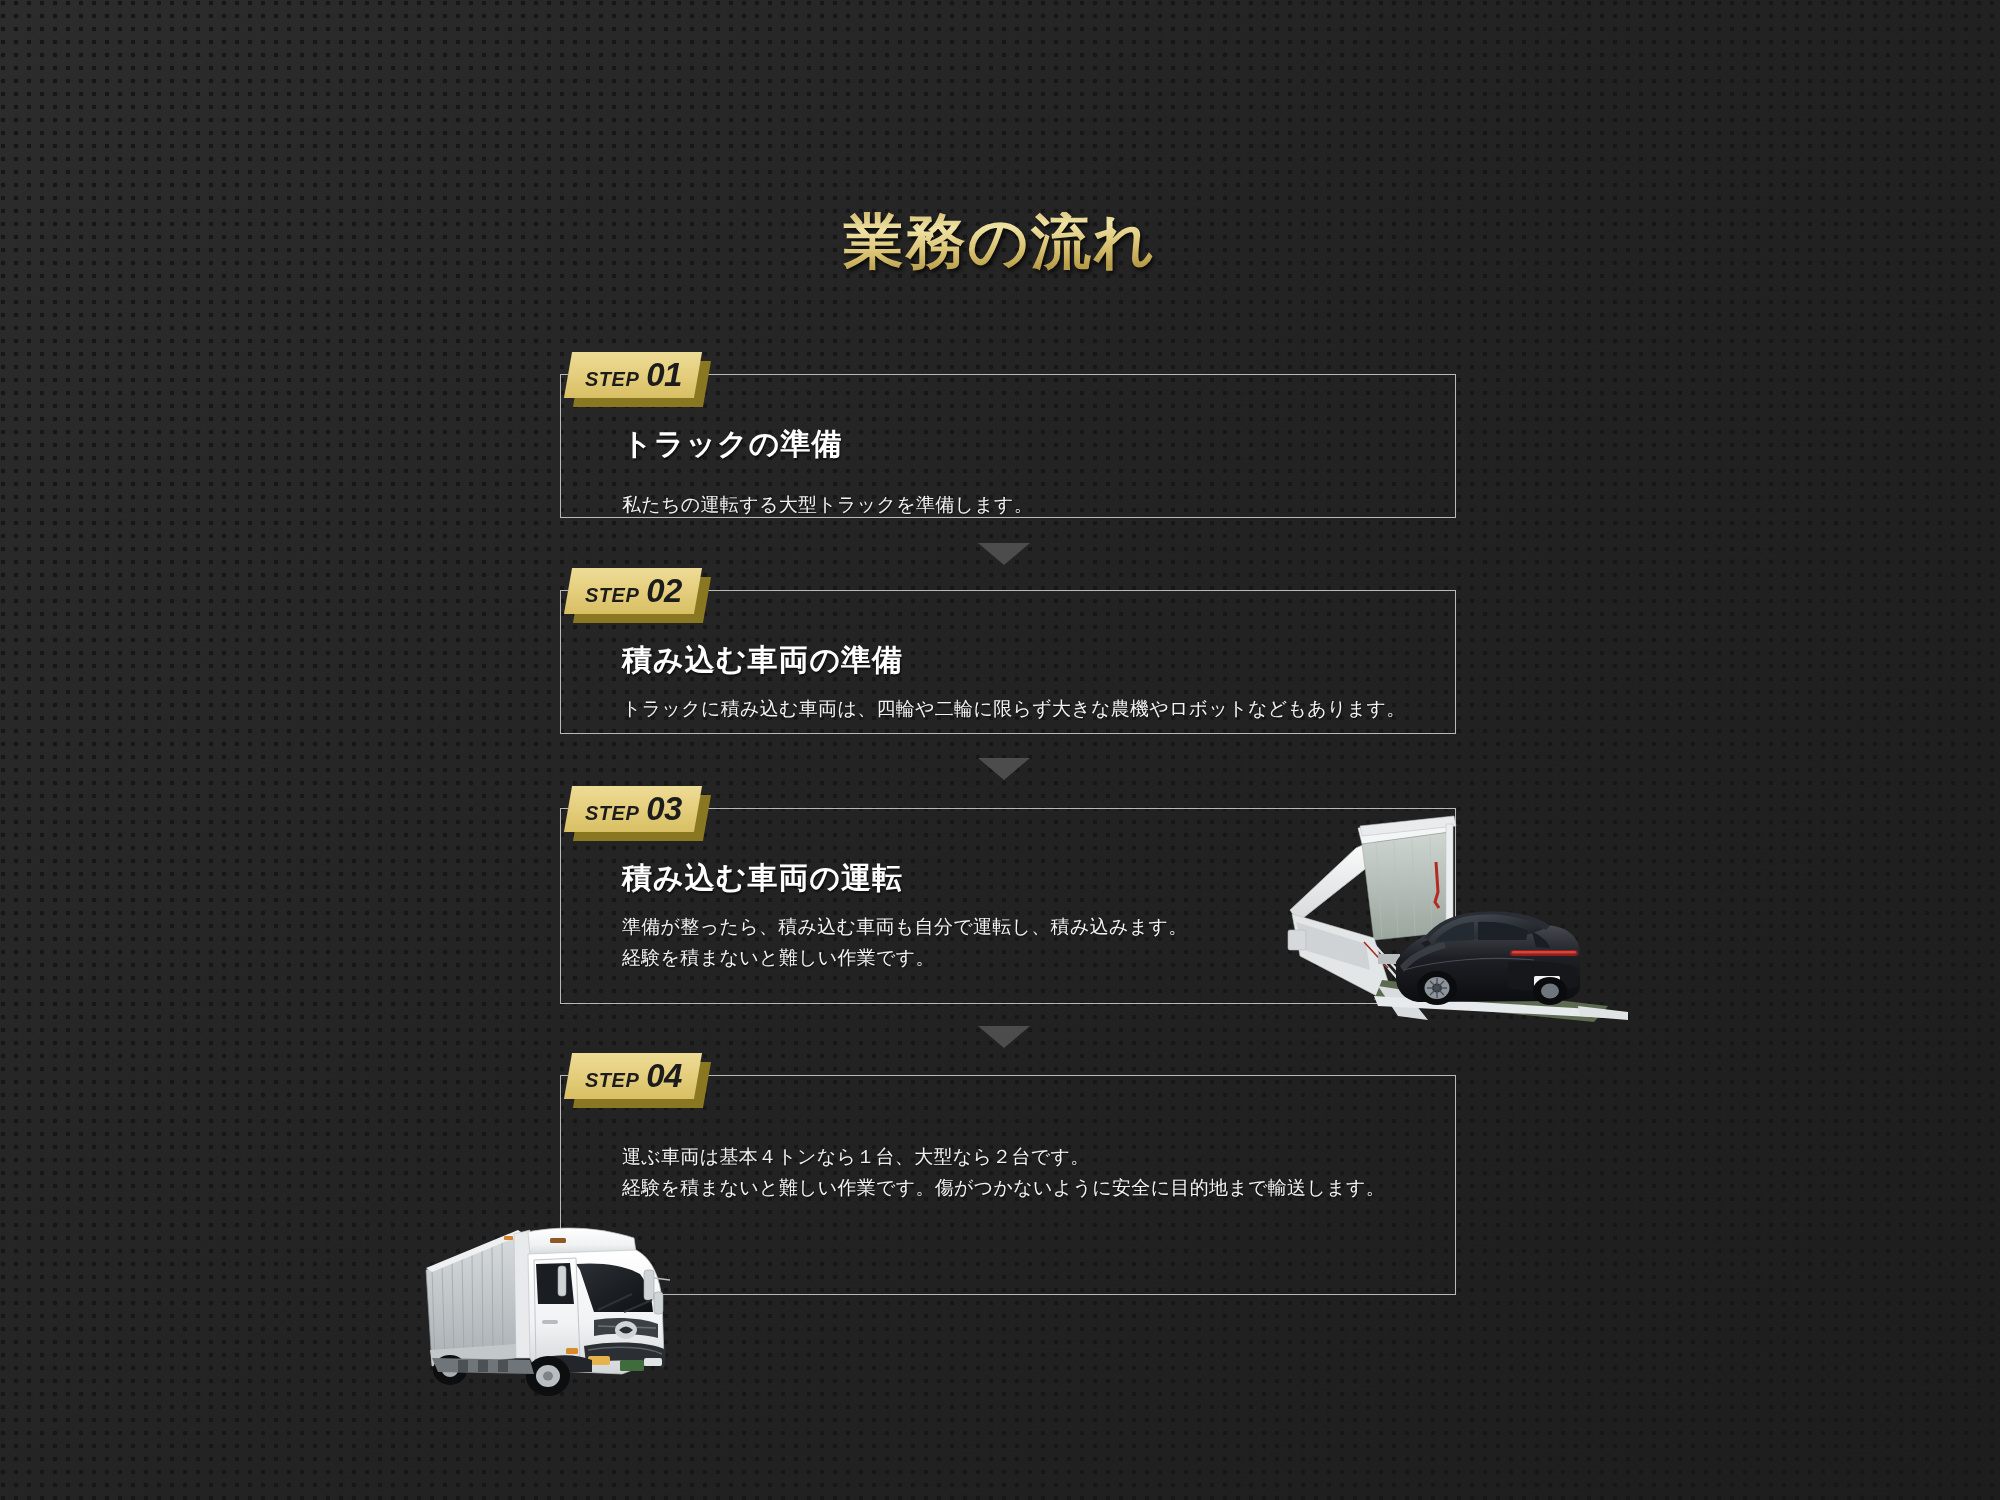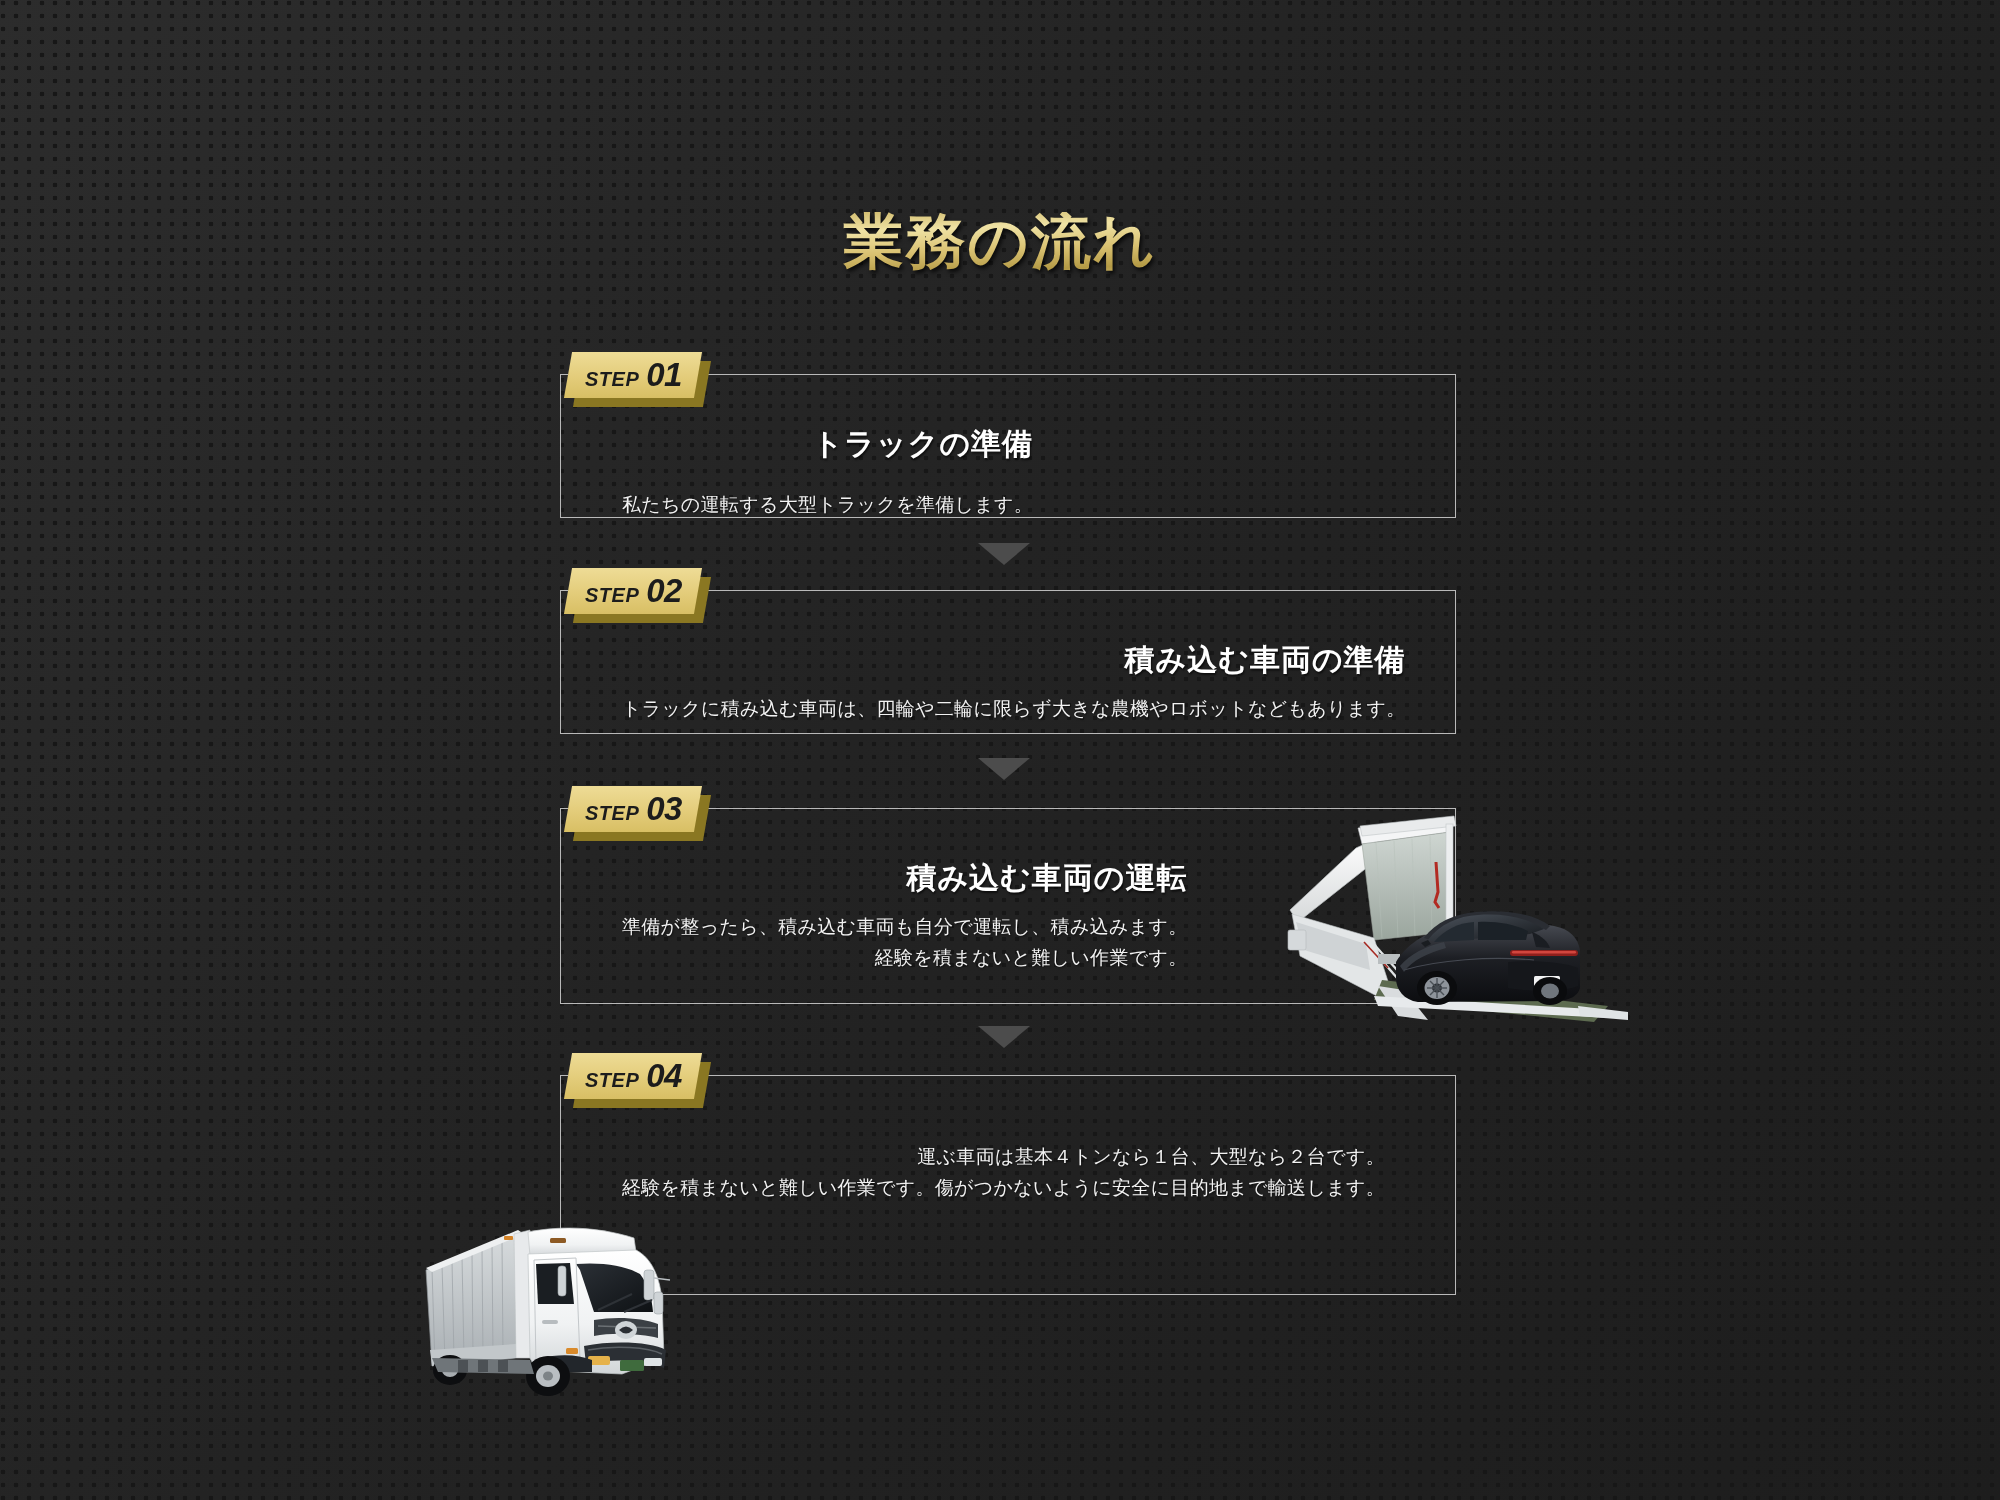--- a/index.html
+++ b/index.html
@@ -111,21 +111,21 @@
     font-style:italic;
     letter-spacing:0.5px;
   }
   .badge-num {
     font-size:33px;
     font-weight:bold;
     font-style:italic;
     letter-spacing:-0.5px;
   }
 
-  .step-content { position:absolute; left:62px;text-align:right; }
+  .step-content { position:absolute; left:62px; }
   .step-title {
     color:#ffffff;
     font-size:30px;
     font-weight:bold;
     letter-spacing:1px;
     text-shadow:1px 2px 2px rgba(0,0,0,0.6);
     white-space:nowrap;
   }
   .step-desc {
     color:#f2f2f2;

